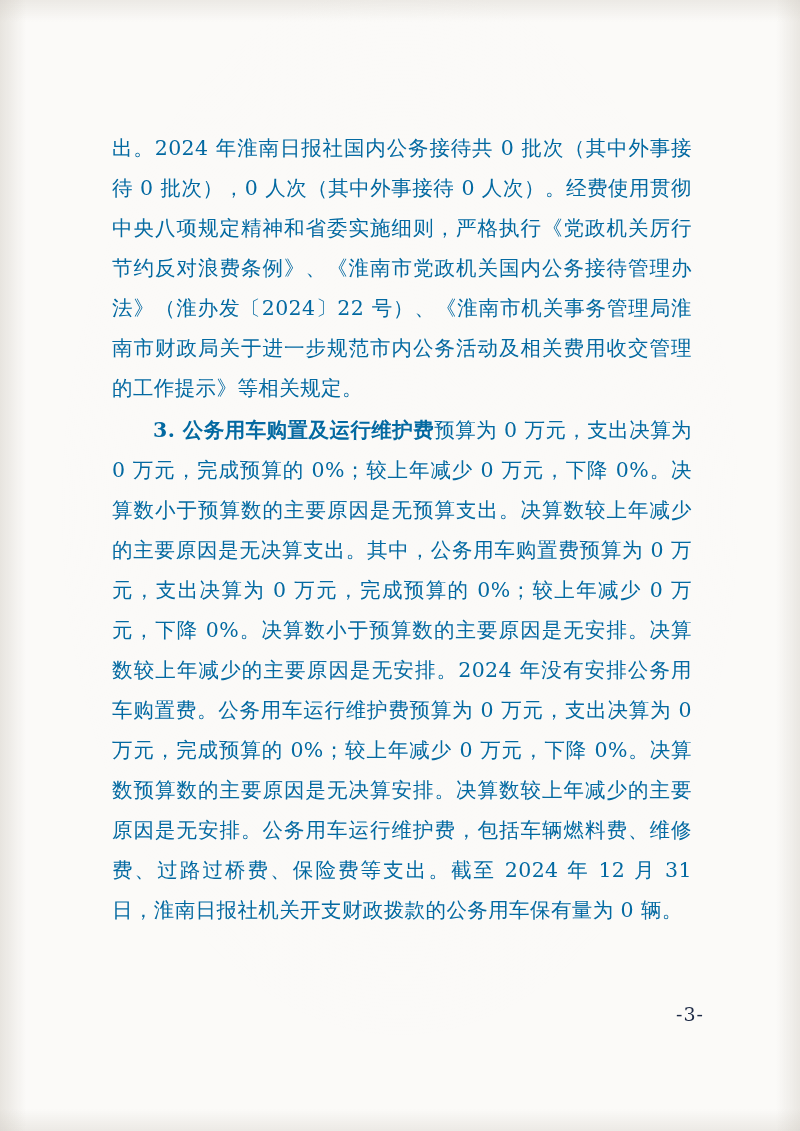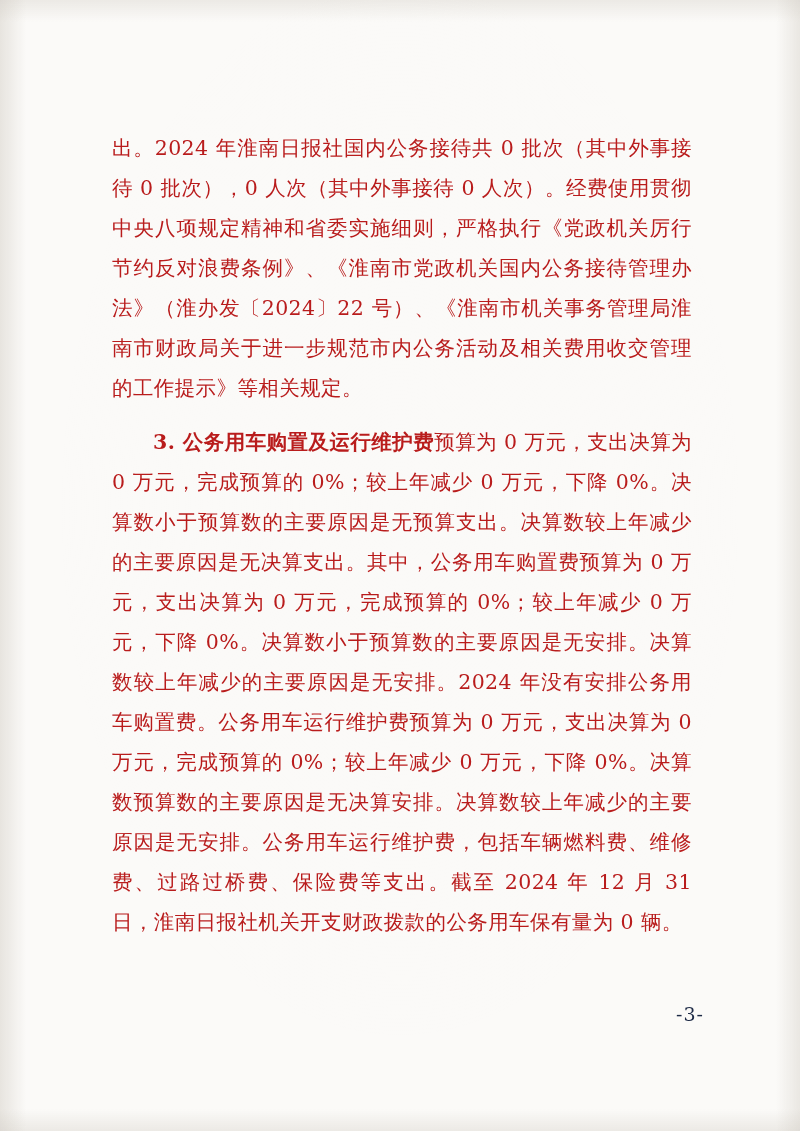--- a/index.html
+++ b/index.html
@@ -33,28 +33,28 @@
   .body-area {
     position: absolute;
     left: 112px;
     top: 128px;
     width: 580px;
   }
   p.para {
     margin: 0;
     font-size: 20.5px;
     line-height: 40px;
-    color: #b91c1c;
+    color: #0369a1;
     text-align: justify;
     text-justify: inter-ideograph;
     letter-spacing: 0.4px;
     font-weight: 500;
   }
   p.para + p.para {
-    margin-top: 14px;
+    margin-top: 2px;
   }
   .indent {
     text-indent: 41px;
   }
   .bold-run {
     font-weight: 700;
   }
   .page-number {
     position: absolute;
     right: 96px;

